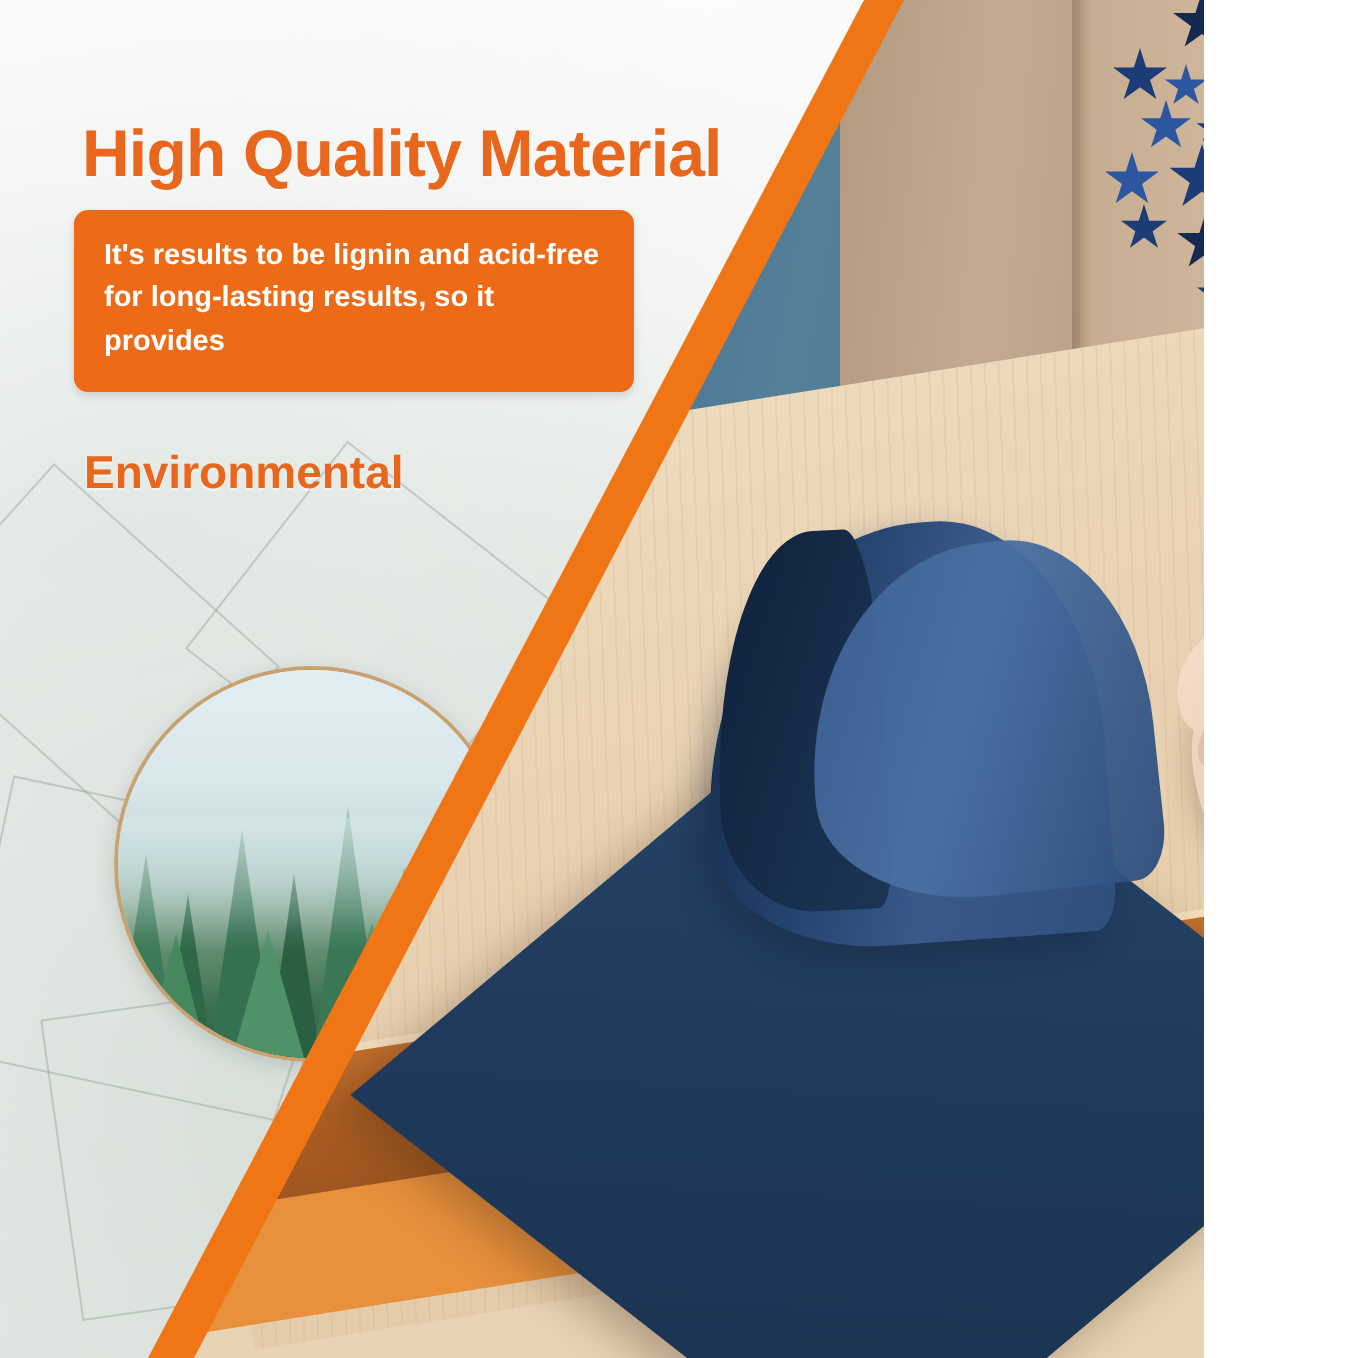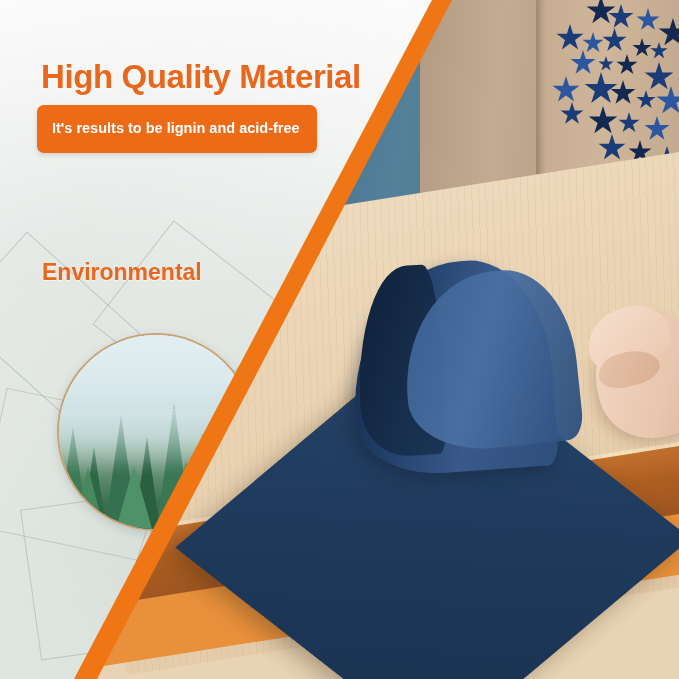--- a/index.html
+++ b/index.html
@@ -1,20 +1,20 @@
 <!DOCTYPE html>
 <html><head>
 <meta charset="utf-8">
 <style>
   html,body{margin:0;padding:0;background:#fff;}
   body{font-family:"Liberation Sans", sans-serif;}
 
   #infographic{
     position:relative;
-    width:679px;height:679px;
+    width:602px;height:679px;
     overflow:hidden;
     background:#1d4ed8;
   }
 
   
   .photo-side{
     position:absolute;inset:0;
     clip-path:polygon(443px 0, 679px 0, 679px 679px, 88px 679px);
     overflow:hidden;
     background:#E8D3B4;
@@ -186,21 +186,21 @@
   .desc-box p{
     margin:0;color:#FFFFFF;
     font-size:14.5px;font-weight:bold;line-height:1.47;
   }
   
   .env-label{
     position:absolute;left:42px;top:222px;
     color:#E8671C;font-size:23px;font-weight:bold;line-height:1.3;
     text-shadow:0 1px 1px rgba(255,255,255,.7);
   }
-  .env-label span{display:block;margin-top:36px;}
+  .env-label span{display:block;}
   .env-label span:nth-child(2){padding-left:8px;}
 
   
   .forest-circle{
     position:absolute;left:57px;top:333px;width:194px;height:194px;
     border-radius:50%;
     border:2px solid #C9A271;
     overflow:hidden;
     box-shadow:0 3px 10px rgba(90,100,95,.22);
   }
@@ -293,20 +293,21 @@
     <div class="poly" style="left:-30px;top:268px;width:150px;height:110px;transform:rotate(42deg);"></div>
     <div class="poly" style="left:118px;top:250px;width:140px;height:130px;transform:rotate(38deg);"></div>
     <div class="poly" style="left:-10px;top:404px;width:170px;height:140px;transform:rotate(12deg);"></div>
     <div class="poly" style="left:30px;top:500px;width:130px;height:150px;transform:rotate(-8deg);"></div>
     <div class="poly" style="left:150px;top:470px;width:160px;height:120px;transform:rotate(18deg);"></div>
 
     <h1 class="heading noselect">High Quality Material</h1>
 
     <div class="desc-box">
       <p>It's results to be lignin and acid-free</p>
+      <p>for long-lasting results, so it provides</p>
     </div>
 
     <div class="env-label noselect">
       <span>Environmental</span>
     </div>
 
     <div class="forest-circle">
       <div class="forest-sky"></div>
 
       <div class="tree" style="left:-6px; bottom:6px;  width:40px;height:96px; background:#3E7A57;"></div>

